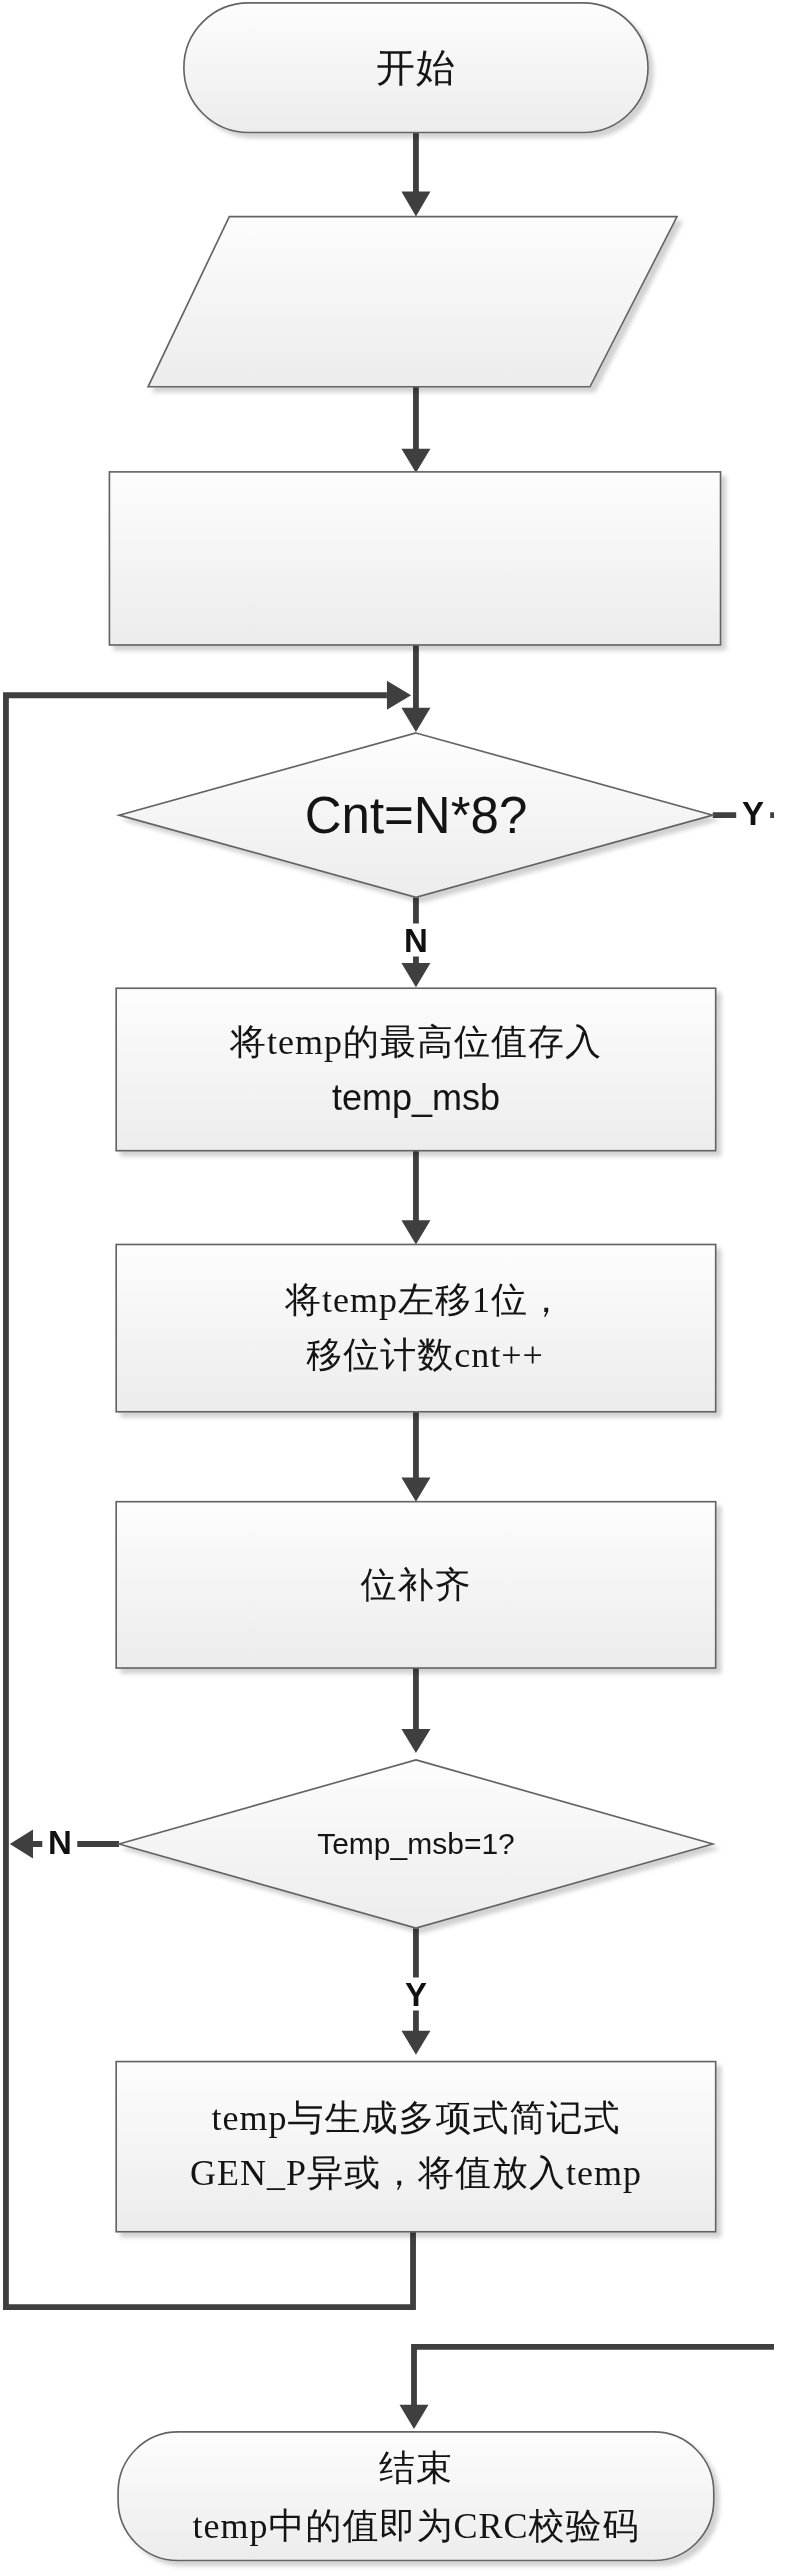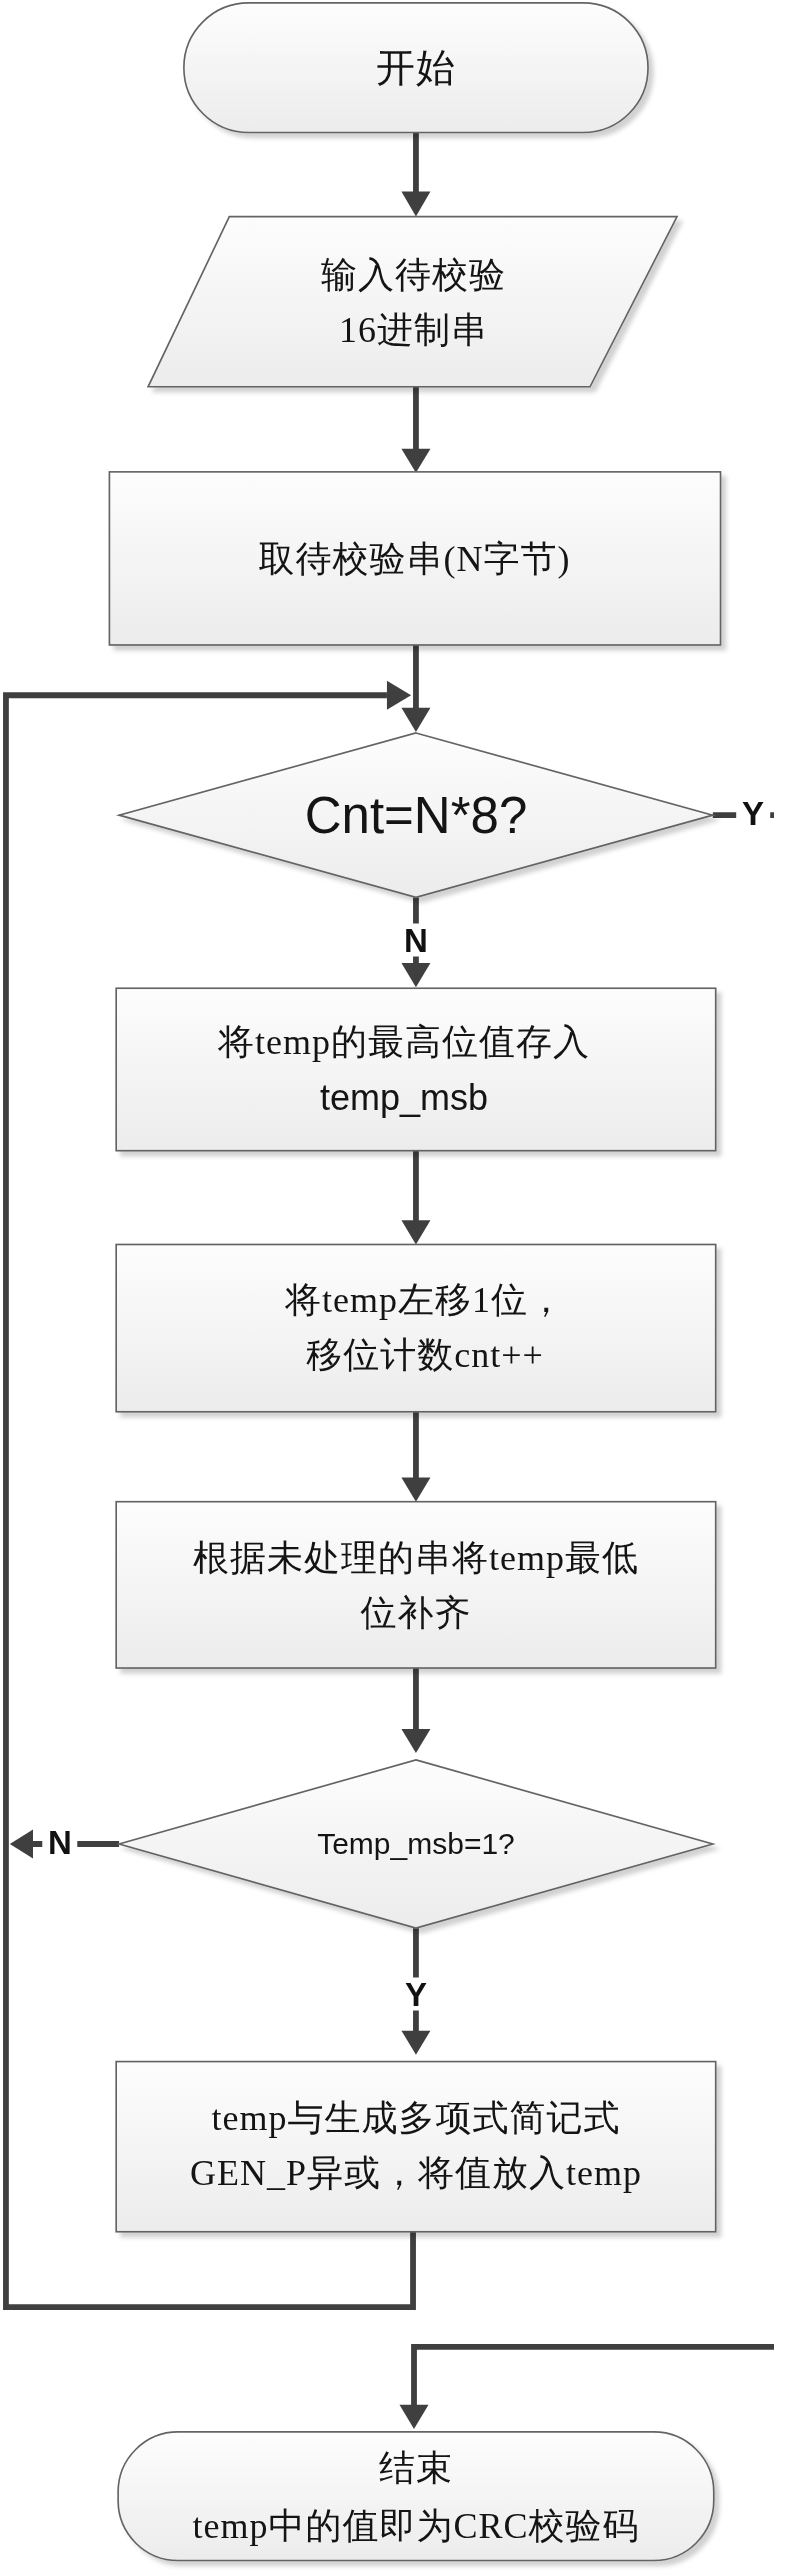--- a/index.html
+++ b/index.html
@@ -85,45 +85,39 @@
       <polygon points="430,1820 737,1907 430,1994 123,1907"></polygon>
       <rect x="120" y="2132" width="620" height="176"></rect>
       <rect x="122" y="2515" width="616" height="133" rx="62" ry="62"></rect>
     </g>
   </svg>
 
   <div class="node-text" style="left:184px;top:2.9px;width:464px;height:130px;font-size:39px;">
     <span>开始</span>
   </div>
 
-  <div class="node-text" style="left:155px;top:220px;width:517px;height:166px;">
-    <span>输入待校验</span>
-    <span>16进制串</span>
-  </div>
 
   <div class="node-text" style="left:109px;top:476px;width:611px;height:166px;">
-    <span>取待校验串(N字节)</span>
   </div>
 
   <div class="node-text latin" style="left:271px;top:791px;width:290px;height:48px;font-size:51px;">
     <span>Cnt=N*8?</span>
   </div>
 
-  <div class="node-text" style="left:104px;top:992px;width:600px;height:155px;">
+  <div class="node-text" style="left:116px;top:992px;width:600px;height:155px;">
     <span>将temp的最高位值存入</span>
     <span class="latin">temp_msb</span>
   </div>
 
   <div class="node-text" style="left:116px;top:1248px;width:600px;height:160px;margin-left:9px;">
     <span>将temp左移1位，</span>
     <span>移位计数cnt++</span>
   </div>
 
   <div class="node-text" style="left:116px;top:1506px;width:600px;height:159px;">
-    <span>根据未处理的串将temp最低</span>
     <span>位补齐</span>
   </div>
 
   <div class="node-text latin" style="left:247px;top:1818px;width:338px;height:50px;font-size:30px;">
     <span>Temp_msb=1?</span>
   </div>
 
   <div class="node-text" style="left:118px;top:2435px;width:596px;height:124px;line-height:58px;">
     <span>结束</span>
     <span>temp中的值即为CRC校验码</span>

